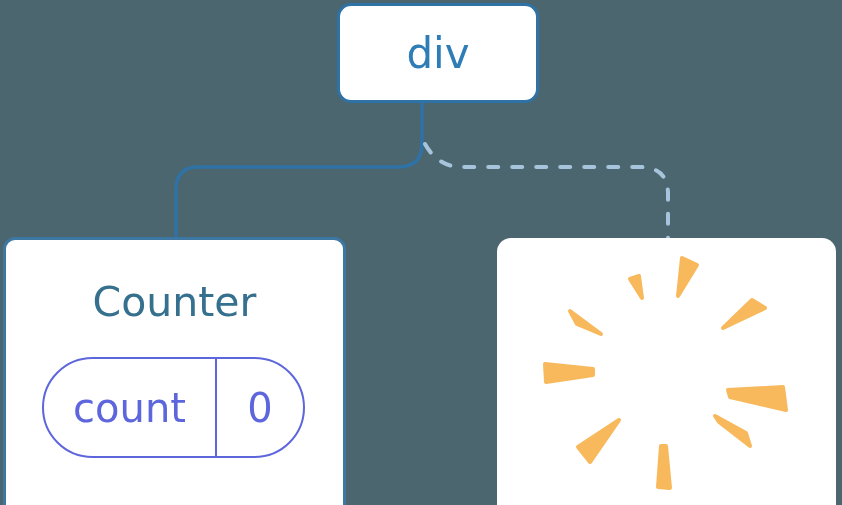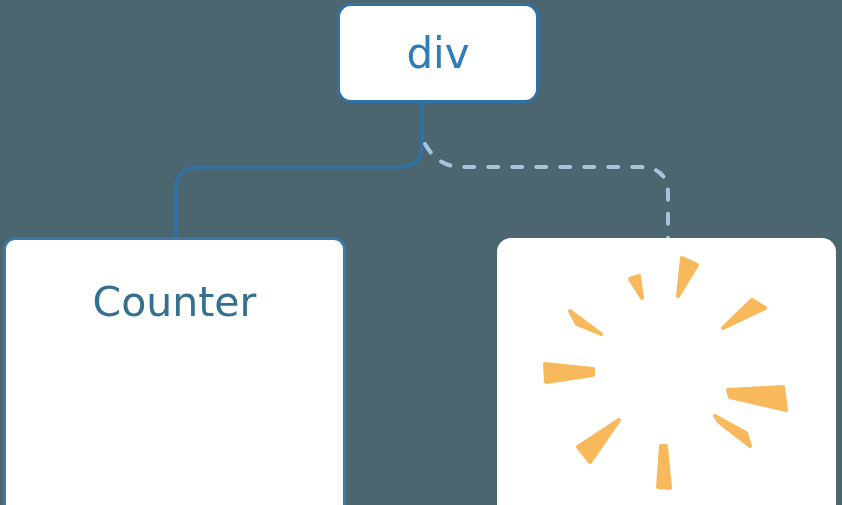--- a/index.html
+++ b/index.html
@@ -102,20 +102,24 @@
   <path stroke-width="3.5" stroke-linecap="round" fill="none" d="M422,102 L422,144 Q422,167 398,167 L198,167 Q176,167 176,190 L176,238" stroke="#2F72A6"></path>
   <path stroke-width="4" stroke-linecap="round" fill="none" d="M425,144 Q438,167 462,167 L640,167 Q668,167 668,194 L668,239" stroke="#A6C5DD" stroke-dasharray="10 14"></path>
 </svg>
 
 <div class="card node-root">
   <span>div</span>
 </div>
 
 <div class="card counter-card">
   <div class="counter-title">Counter</div>
+  <div class="state-badge">
+    <div class="state-key">count</div>
+    <div class="state-value">0</div>
+  </div>
 </div>
 
 <div class="card removed-card">
   <svg class="poof-svg" viewBox="0 0 339 267">
     <polygon stroke-width="4" stroke-linejoin="round" points="185,20 200,27 181,58" fill="#F8B95D" stroke="#F8B95D"></polygon>
     <polygon stroke-width="4" stroke-linejoin="round" points="133,41 142,38 145,60" fill="#F8B95D" stroke="#F8B95D"></polygon>
     <polygon stroke-width="4" stroke-linejoin="round" points="73,73 80,86 104,96" fill="#F8B95D" stroke="#F8B95D"></polygon>
     <polygon stroke-width="4" stroke-linejoin="round" points="255,62 268,70 226,90" fill="#F8B95D" stroke="#F8B95D"></polygon>
     <polygon stroke-width="4" stroke-linejoin="round" points="48,126 96,131 96,137 49,144" fill="#F8B95D" stroke="#F8B95D"></polygon>
     <polygon stroke-width="4" stroke-linejoin="round" points="231,152 286,149 289,172 233,159" fill="#F8B95D" stroke="#F8B95D"></polygon>

